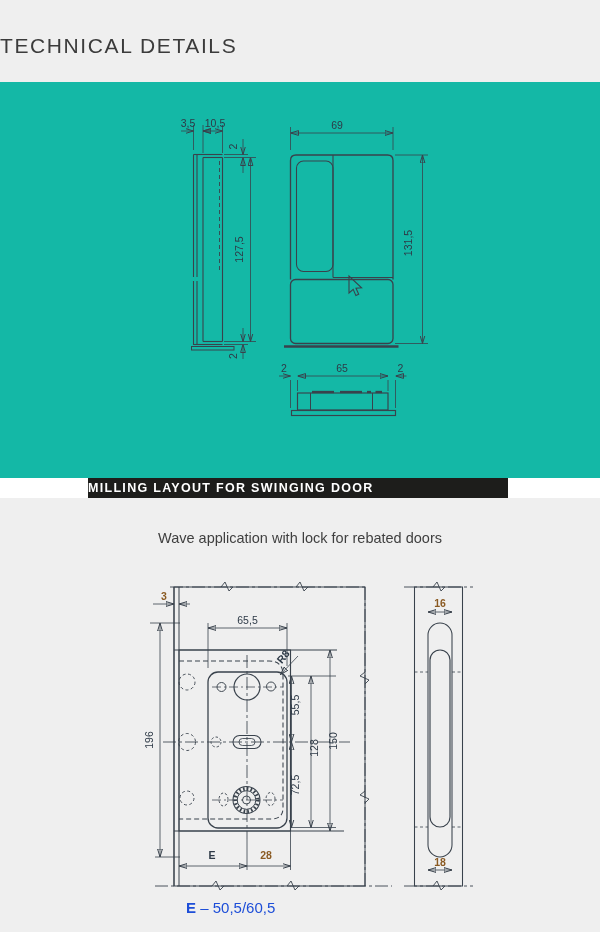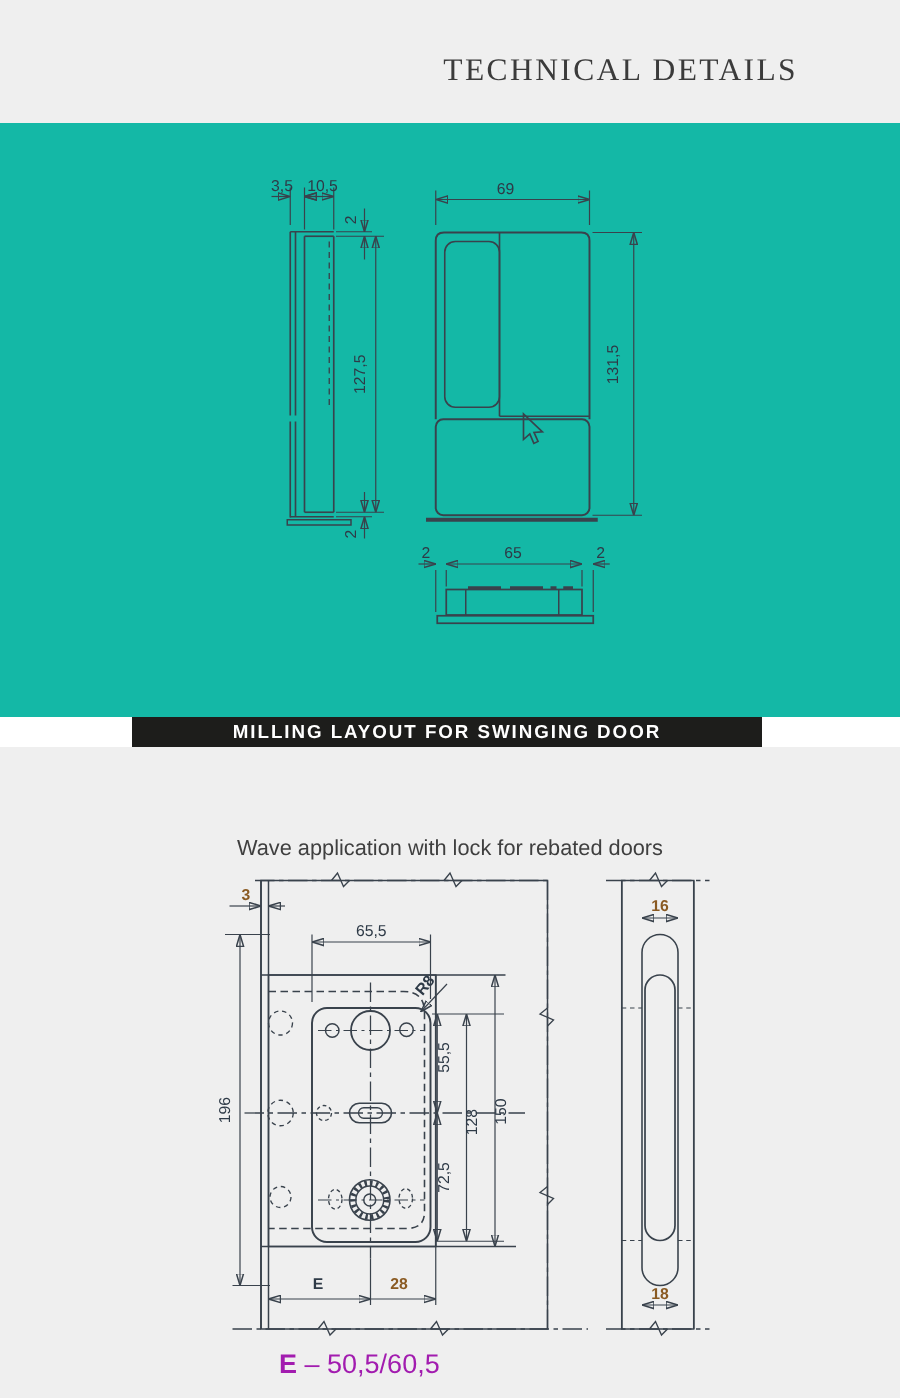--- a/index.html
+++ b/index.html
@@ -2,32 +2,32 @@
 <html><head>
 <meta charset="utf-8">
 <style>
   html,body { margin:0; padding:0; }
   body {
     width:600px; height:932px; position:relative; overflow:hidden;
     background:#ffffff; font-family:"Liberation Sans", sans-serif;
   }
   .header-band { position:absolute; top:0; left:0; width:600px; height:82px; background:#efefef; }
   .page-title {
-    position:absolute; top:34px; left:0; width:532px; text-align:right;
-    font-size:21px; letter-spacing:1.6px; color:#3b3b3b; font-weight:400;font-family:Liberation Serif, serif;
+    position:absolute; top:34px; left:0; width:532px; text-align:left;
+    font-size:21px; letter-spacing:1.6px; color:#3b3b3b; font-weight:400;
   }
   .drawing-area { position:absolute; top:82px; left:0; width:600px; height:396px; background:#14b8a6; }
   .banner {
     position:absolute; top:478px; left:88px; width:420px; height:20px; background:#1d1d1b;
-    color:#ffffff; text-align:center; line-height:21px; font-size:12.5px; font-weight:bold; letter-spacing:1.3px;
+    color:#ffffff; line-height:21px; font-size:12.5px; font-weight:bold; letter-spacing:1.3px;
   }
   .bottom-section { position:absolute; top:498px; left:0; width:600px; height:434px; background:#efefef; }
-  .subtitle { position:absolute; top:60px; left:0; width:100%; text-align:center; font-size:14.5px; color:#3f3f3f; }
+  .subtitle { position:absolute; top:32px; left:0; width:100%; text-align:center; font-size:14.5px; color:#3f3f3f; }
   .milling-svg { position:absolute; top:0; left:0; }
-  .note { position:absolute; left:175px; top:401px; font-size:18px; color:#a21caf;padding-left:11px; }
+  .note { position:absolute; left:175px; top:401px; font-size:15px; color:#1d4ed8;padding-left:11px; }
   .note b { font-weight:bold; }
   .page-num { position:absolute; left:9px; top:921px; font-size:10.5px; color:#7d8a94;margin-top:31px; }
   .cursor { position:absolute; left:344px; top:274px; }
   svg text { font-family:"Liberation Sans", sans-serif; font-size:10.5px; fill:#2e3a47; }
   svg text.amber { fill:#8a5a22; font-weight:bold; }
   svg text.boldnavy { font-weight:bold; }
   svg line, svg path, svg rect, svg circle, svg ellipse, svg polyline { stroke:#39424c; fill:none; }
 </style>
 </head>
 <body>

